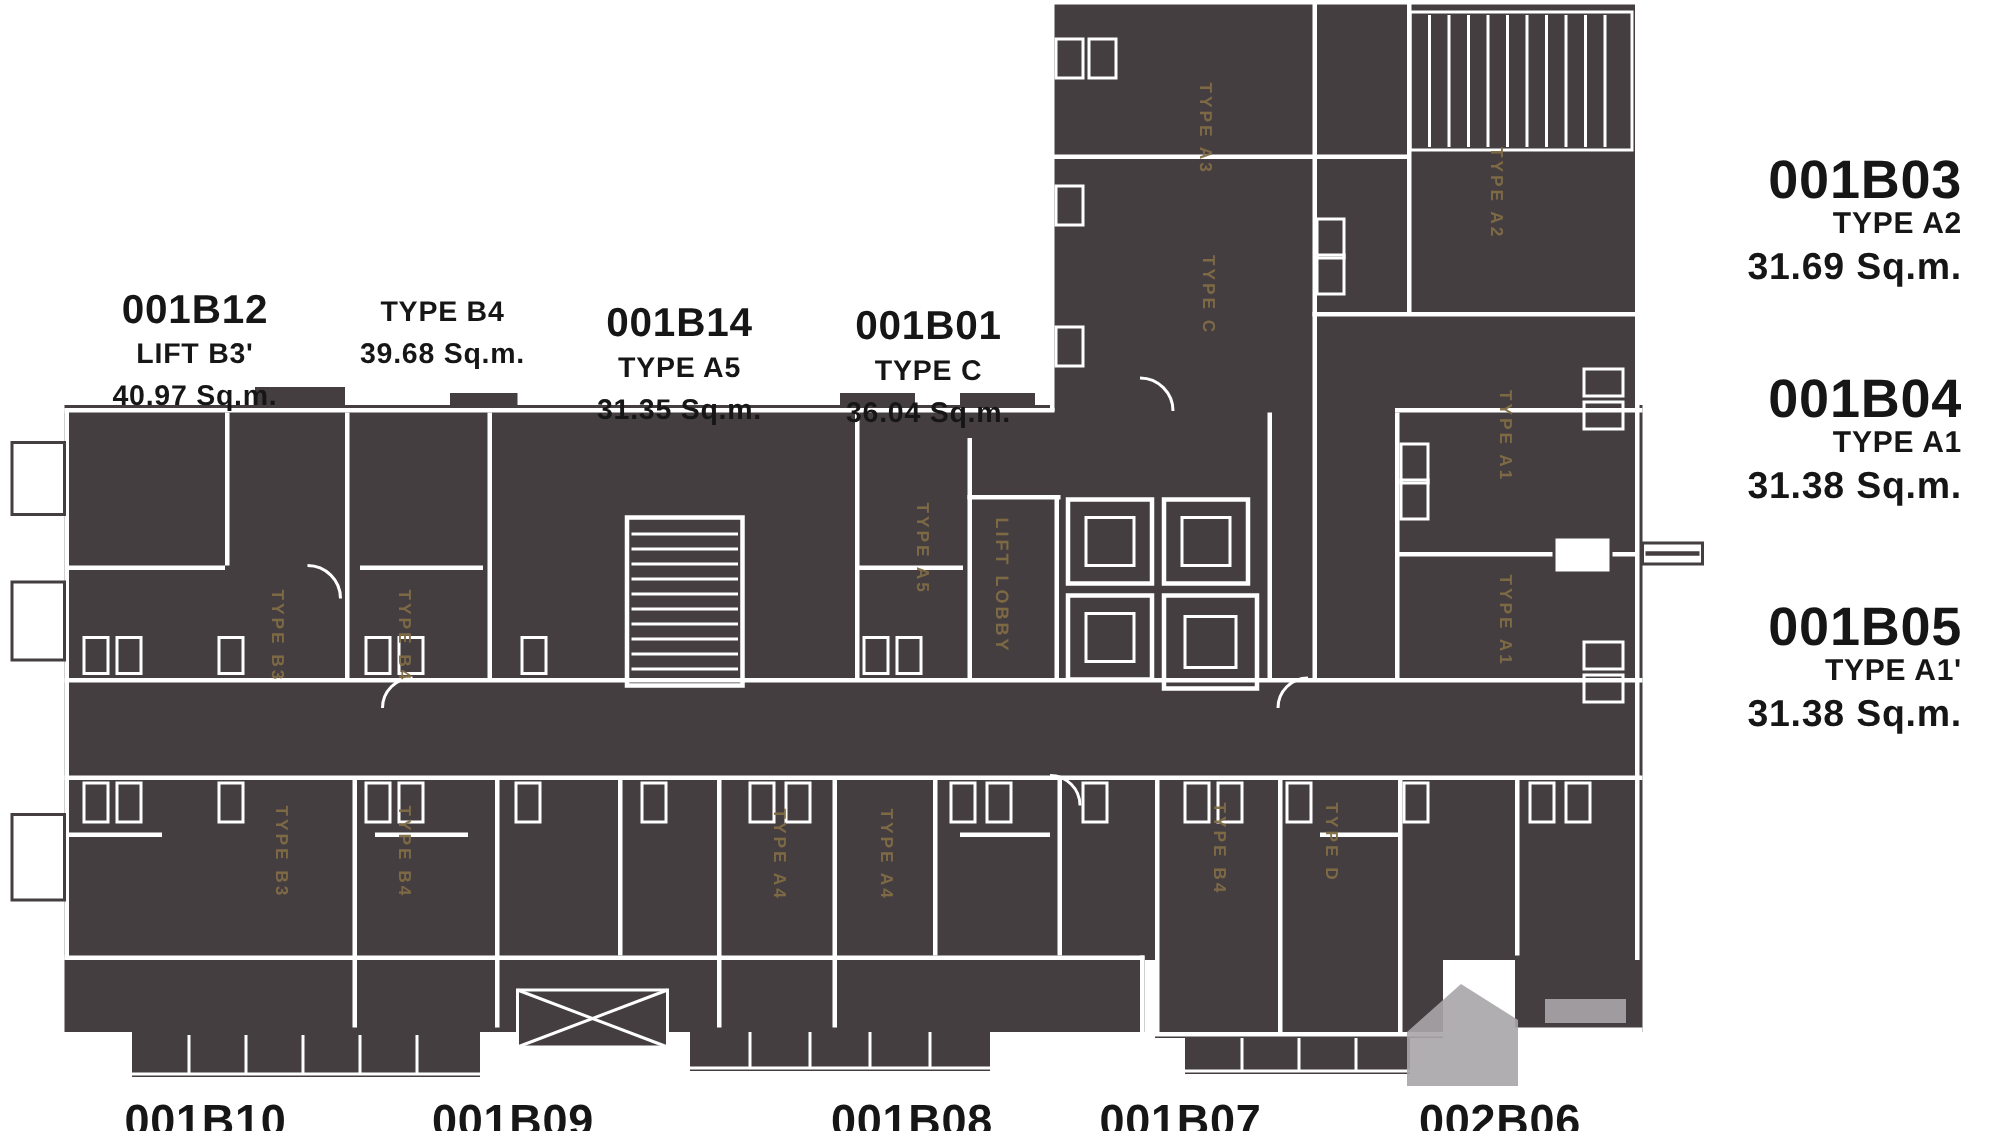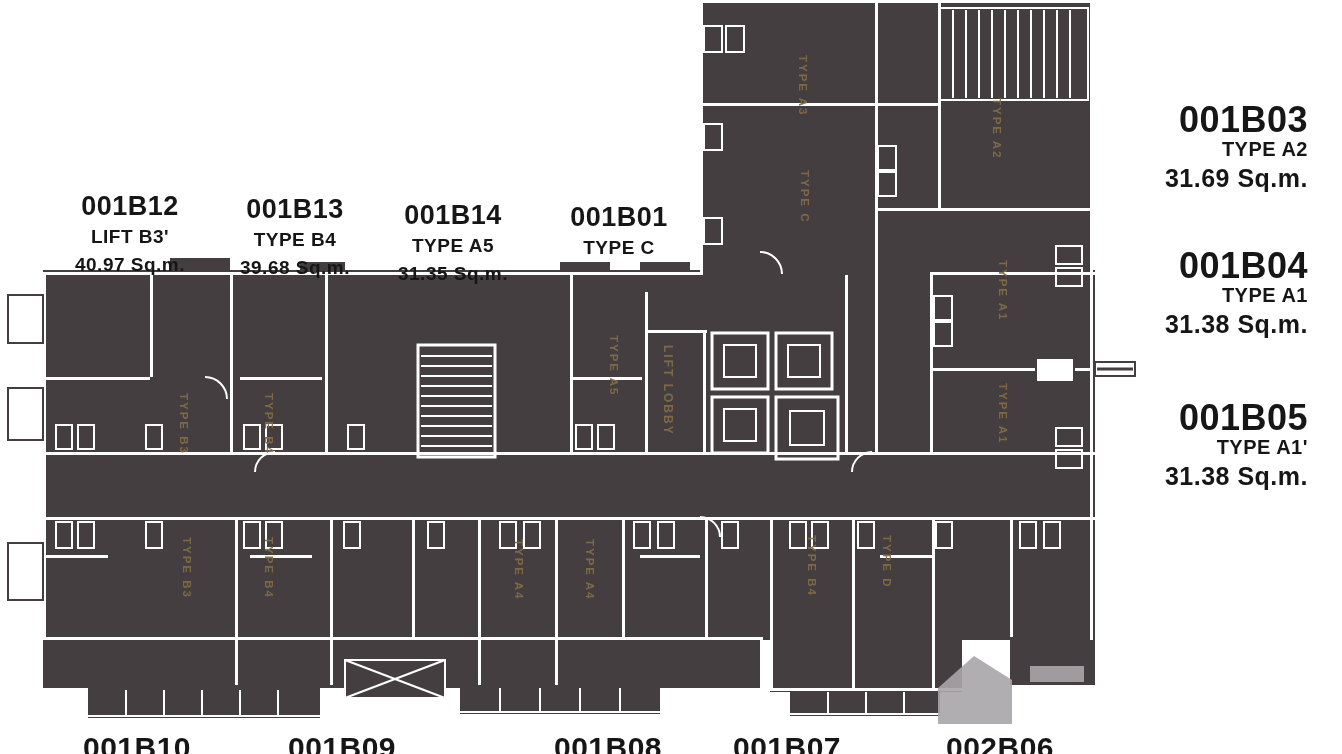--- a/index.html
+++ b/index.html
@@ -251,32 +251,32 @@
   <span class="plan-label" style="left:584px;top:539px">TYPE A4</span>
   <span class="plan-label" style="left:806px;top:535px">TYPE B4</span>
   <span class="plan-label" style="left:881px;top:535px">TYPE D</span>
 
   <div class="unit-label-top" style="left:35px;top:155px">
     <div class="uid">001B12</div>
     <div class="utype">LIFT B3'</div>
     <div class="uarea">40.97 Sq.m.</div>
   </div>
   <div class="unit-label-top" style="left:200px;top:158px">
-    <div class="uid">001B13</div>
     <div class="utype">TYPE B4</div>
     <div class="uarea">39.68 Sq.m.</div>
   </div>
   <div class="unit-label-top" style="left:358px;top:164px">
     <div class="uid">001B14</div>
     <div class="utype">TYPE A5</div>
     <div class="uarea">31.35 Sq.m.</div>
   </div>
   <div class="unit-label-top" style="left:524px;top:166px">
     <div class="uid">001B01</div>
     <div class="utype">TYPE C</div>
+    <div class="uarea">36.04 Sq.m.</div>
   </div>
 
   <div class="unit-label-right" style="top:104px">
     <div class="uid">001B03</div>
     <div class="utype">TYPE A2</div>
     <div class="uarea">31.69 Sq.m.</div>
   </div>
   <div class="unit-label-right" style="top:250px">
     <div class="uid">001B04</div>
     <div class="utype">TYPE A1</div>

